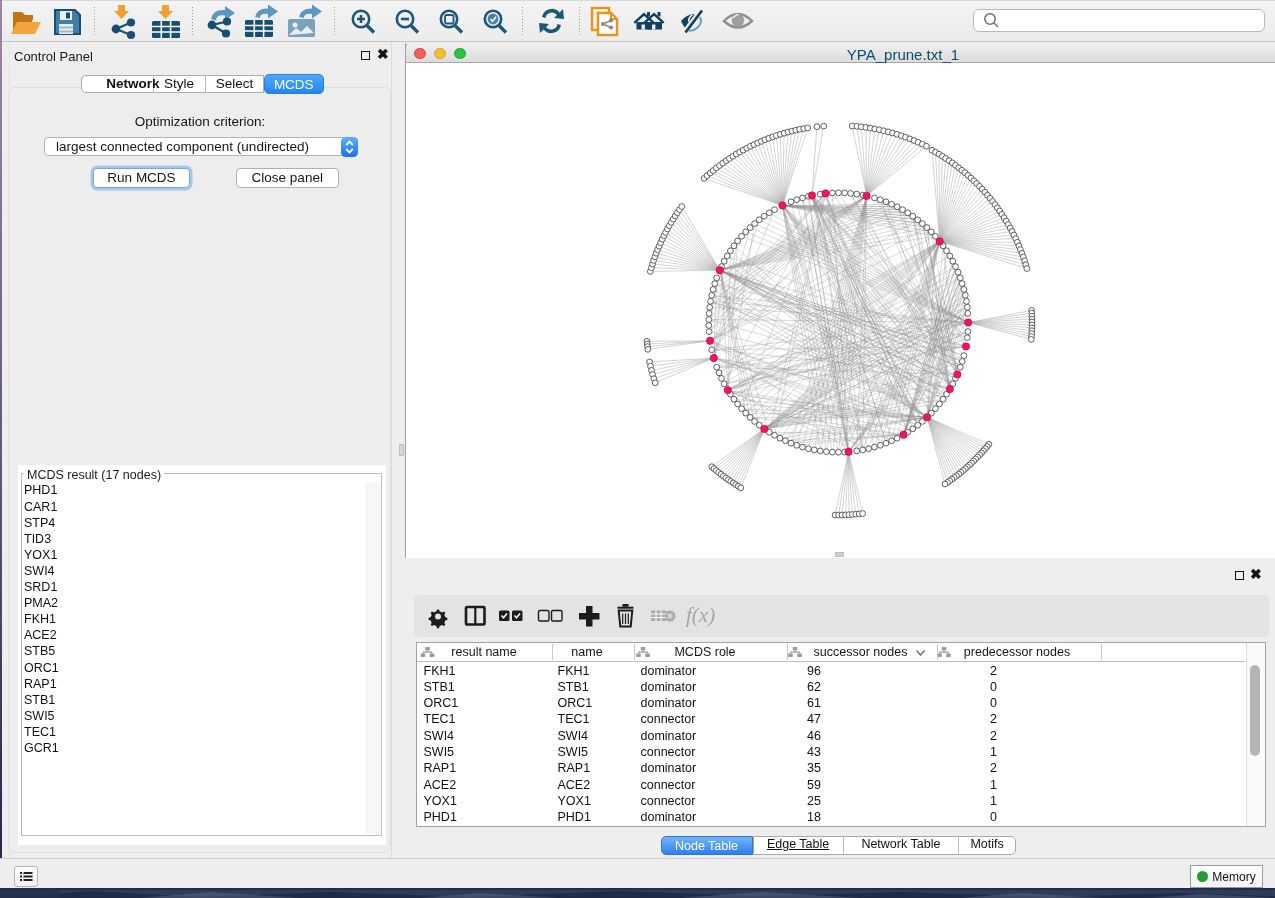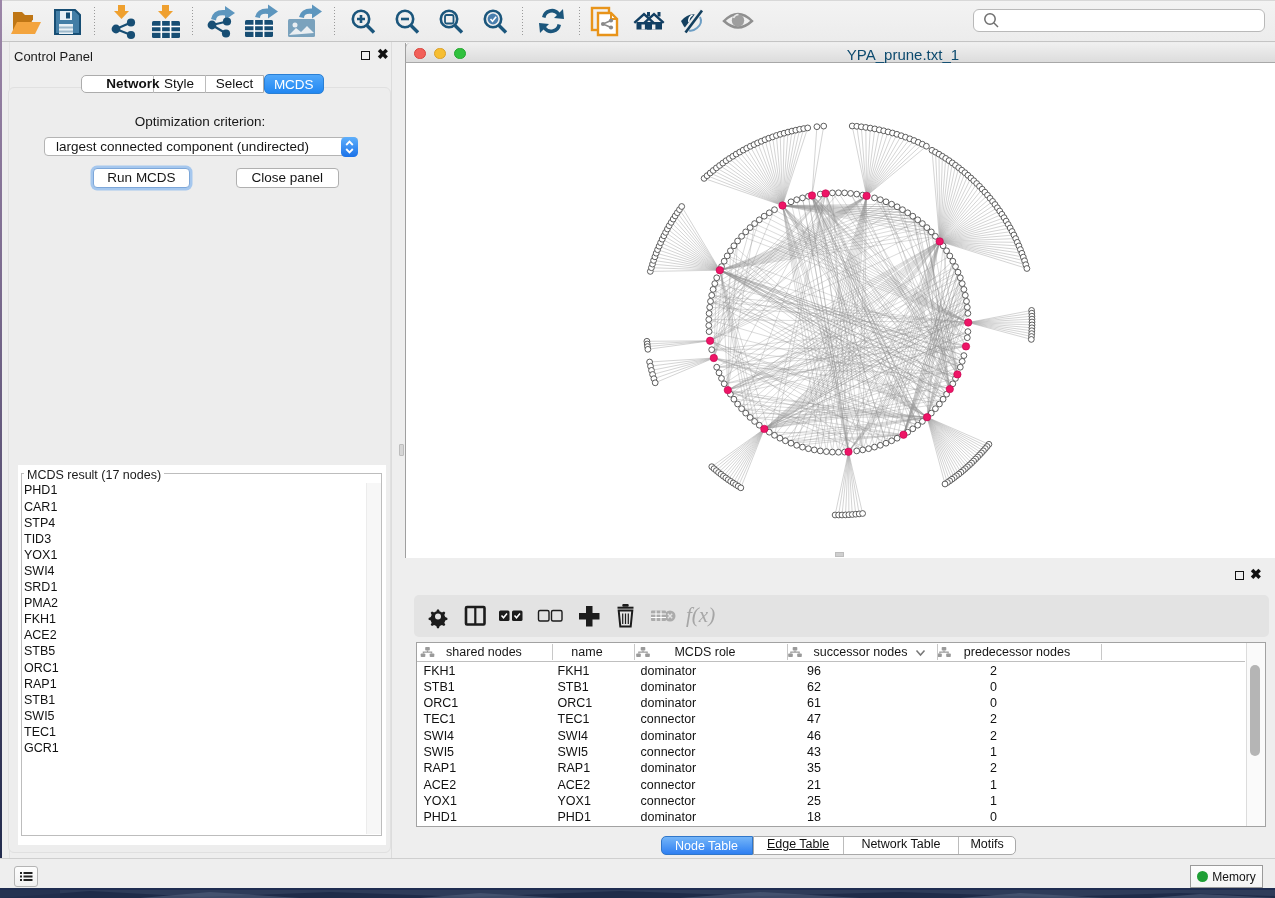--- a/index.html
+++ b/index.html
@@ -1100,21 +1100,21 @@
   <circle cx="256" cy="21" r="5.5"></circle>
   <path d="M253.8 18.8 l4.4 4.4 M258.2 18.8 l-4.4 4.4" stroke="#e3e3e3" stroke-width="1.4"></path>
  </g>
  <g stroke="#fff" stroke-width="1">
           <path d="M237 19 h15 M237 22.5 h15 M242 15.5 v10.5 M247 15.5 v10.5"></path>
         </g>
  <text x="272" y="27" font-family="Liberation Serif, serif" font-style="italic" font-size="21" fill="#a6a6a6">f(x)</text>
 </g>
 </svg>
 <div class="abs" id="tbl"></div>
-<div class="abs hcell" style="left:417px; width:134px;">shared nodes</div>
+<div class="abs hcell" style="left:417px; width:134px;">result name</div>
 <div class="abs hcell" style="left:552px; width:70px;">name</div>
 <div class="abs hcell" style="left:634px; width:142px;">MCDS role</div>
 <div class="abs hcell" style="left:788px; width:145px;">successor nodes</div>
 <div class="abs hcell" style="left:938px; width:158px;">predecessor nodes</div>
 <svg class="abs" style="left:416px; top:642px" width="849" height="20" viewBox="0 0 849 20">
 <defs>
         <g id="hico" fill="#9a9a9a">
           <rect x="-2.3" y="5" width="4.6" height="3.6" rx="0.8"></rect>
           <rect x="-6.8" y="11.5" width="4.6" height="3.6" rx="0.8"></rect>
           <rect x="2.2" y="11.5" width="4.6" height="3.6" rx="0.8"></rect>
@@ -1165,21 +1165,21 @@
       <div class="abs rcell rnum" style="left:807px;top:744.0px;width:100px">43</div>
       <div class="abs rcell rnum" style="left:990px;top:744.0px;width:100px">1</div>
       <div class="abs rcell" style="left:423.5px;top:760.2px;width:120px">RAP1</div>
       <div class="abs rcell" style="left:557.5px;top:760.2px;width:70px">RAP1</div>
       <div class="abs rcell" style="left:640.5px;top:760.2px;width:140px">dominator</div>
       <div class="abs rcell rnum" style="left:807px;top:760.2px;width:100px">35</div>
       <div class="abs rcell rnum" style="left:990px;top:760.2px;width:100px">2</div>
       <div class="abs rcell" style="left:423.5px;top:776.5px;width:120px">ACE2</div>
       <div class="abs rcell" style="left:557.5px;top:776.5px;width:70px">ACE2</div>
       <div class="abs rcell" style="left:640.5px;top:776.5px;width:140px">connector</div>
-      <div class="abs rcell rnum" style="left:807px;top:776.5px;width:100px">21</div>
+      <div class="abs rcell rnum" style="left:807px;top:776.5px;width:100px">59</div>
       <div class="abs rcell rnum" style="left:990px;top:776.5px;width:100px">1</div>
       <div class="abs rcell" style="left:423.5px;top:792.8px;width:120px">YOX1</div>
       <div class="abs rcell" style="left:557.5px;top:792.8px;width:70px">YOX1</div>
       <div class="abs rcell" style="left:640.5px;top:792.8px;width:140px">connector</div>
       <div class="abs rcell rnum" style="left:807px;top:792.8px;width:100px">25</div>
       <div class="abs rcell rnum" style="left:990px;top:792.8px;width:100px">1</div>
       <div class="abs rcell" style="left:423.5px;top:809.0px;width:120px">PHD1</div>
       <div class="abs rcell" style="left:557.5px;top:809.0px;width:70px">PHD1</div>
       <div class="abs rcell" style="left:640.5px;top:809.0px;width:140px">dominator</div>
       <div class="abs rcell rnum" style="left:807px;top:809.0px;width:100px">18</div>

